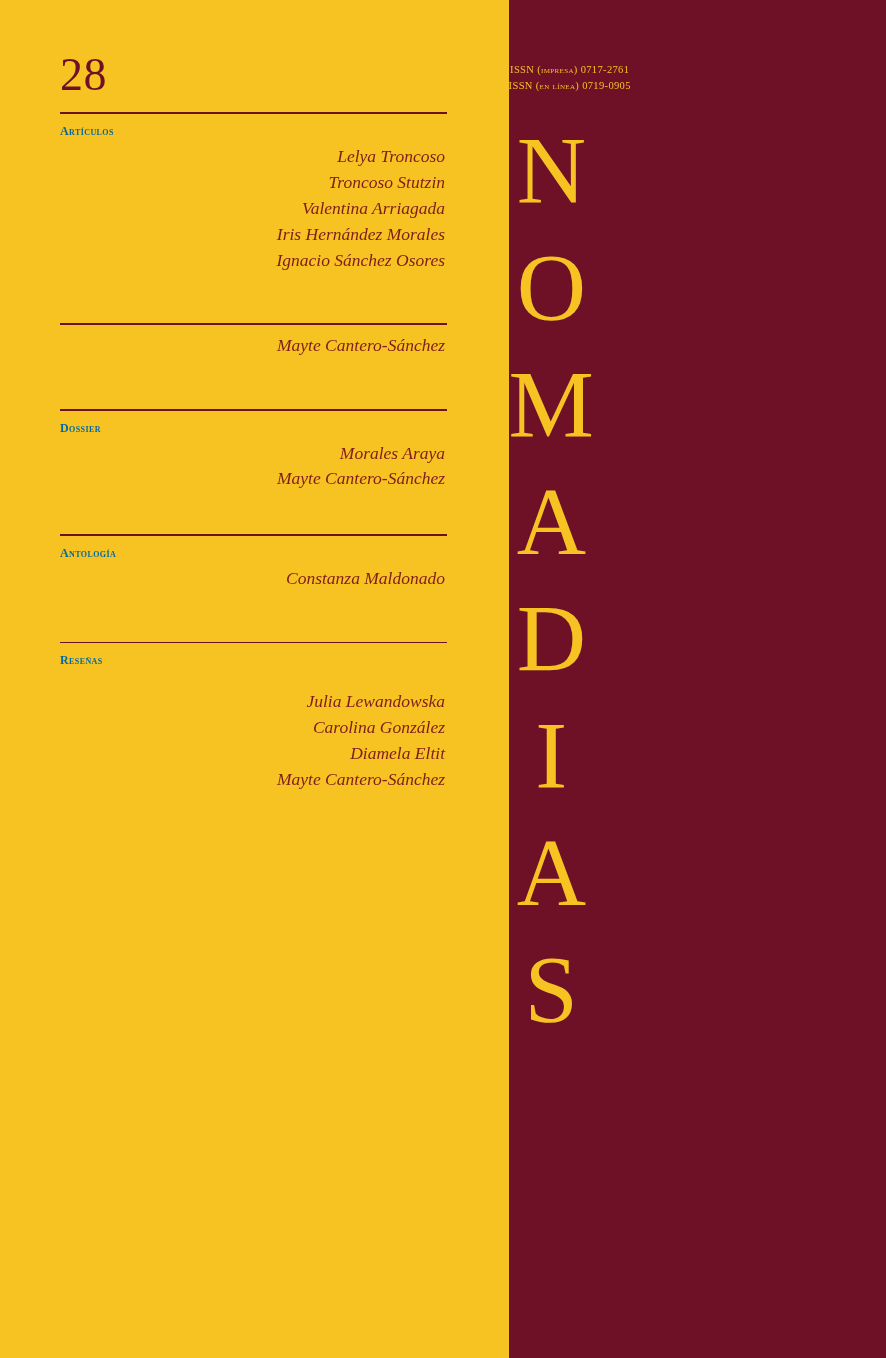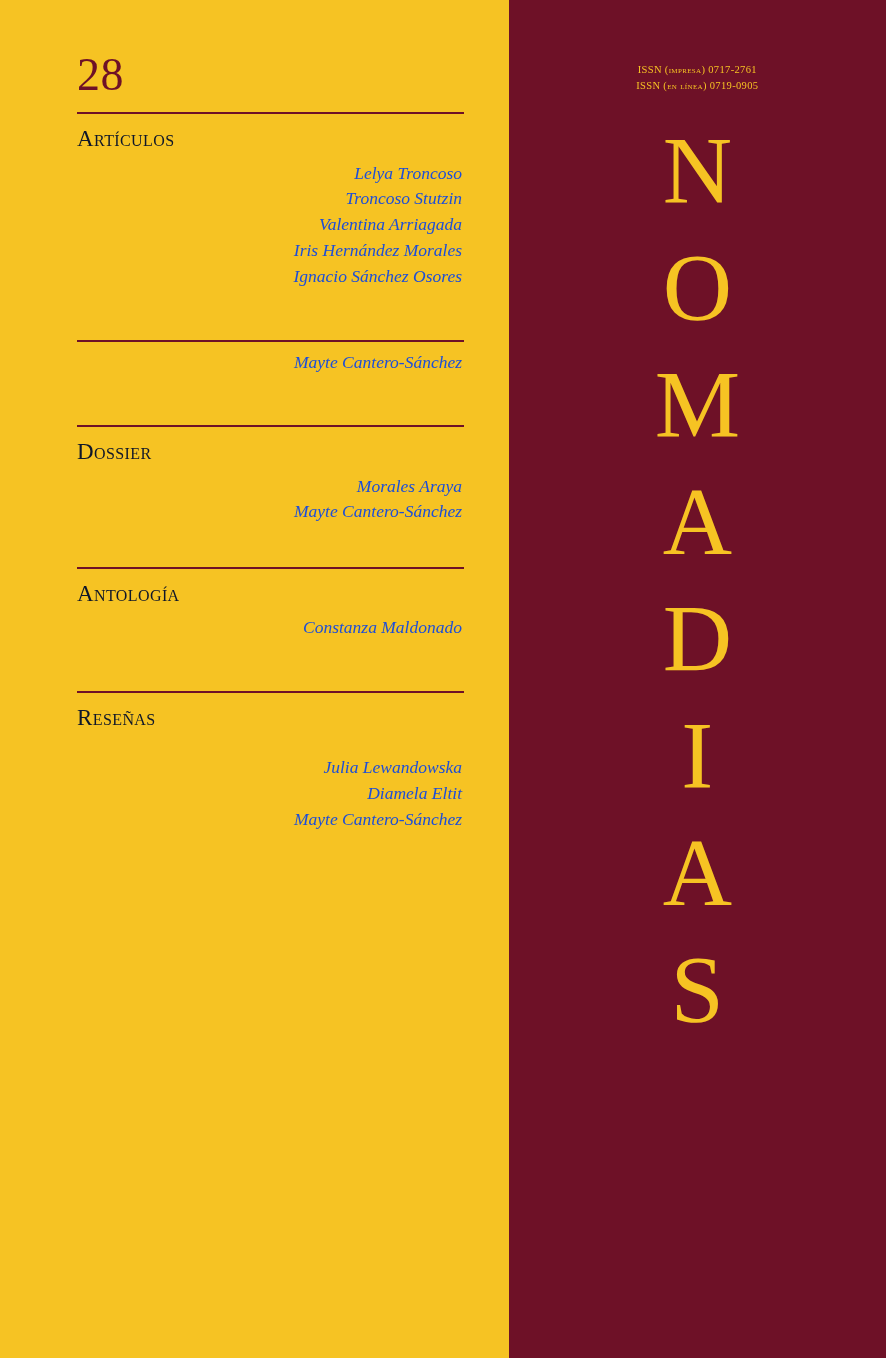--- a/index.html
+++ b/index.html
@@ -18,74 +18,75 @@
   }
   
   .left-panel {
     width: 531px;
     height: 100%;
     background: #F6C323;
     position: relative;
   }
   .toc {
     position: absolute;
-    left: 77px;
+    left: 60px;
     top: 52px;
     width: 387px;
   }
   .issue-number {
     font-size: 46px;
     color: #6E1127;
     font-weight: 400;
     line-height: 1;
     letter-spacing: 0.5px;
     font-family: "Liberation Serif", "DejaVu Serif", serif;
   }
   .rule {
     height: 2px;
     background: #6E1127;
     width: 100%;
     margin: 14px 0 8px 0;
   }
   .rule.thin { height: 1.6px; }
   .section { margin-bottom: 2px; }
   .section-title {
-    font-size: 23px;
-    color: #0f172a;
+    font-size: 12px;
+    color: #0369a1;
     letter-spacing: 0.4px;
     font-variant: small-caps;
     text-transform: lowercase;
     line-height: 1.5;
     margin-bottom: 4px;
+    font-weight: bold;
   }
   .section-title::first-letter { text-transform: uppercase; }
   .names {
     text-align: right;
     padding-right: 2px;
   }
   .name {
     font-size: 17.5px;
     font-style: italic;
-    color: #1d4ed8;
+    color: #7f1d1d;
     line-height: 1.48;
     white-space: nowrap;
   }
   .spacer-lg { height: 34px; }
   .spacer-md { height: 26px; }
   .spacer-sm { height: 16px; }
 
   
   .right-panel {
     width: 394px;
     height: 100%;
     background: #6E1127;
     position: relative;
     display: flex;
     flex-direction: column;
-    align-items: center;
+    align-items: flex-start;
   }
   .issn-block {
     margin-top: 62px;
     text-align: center;
     color: #F6C323;
     font-size: 10.5px;
     letter-spacing: 0.35px;
     line-height: 1.5;
     font-variant: small-caps;
     font-family: "Liberation Serif", "DejaVu Serif", serif;
@@ -158,20 +159,21 @@
       </div>
 
       <div class="spacer-lg"></div>
       <div class="rule thin"></div>
 
       <div class="section">
         <div class="section-title">Reseñas</div>
         <div class="spacer-sm"></div>
         <div class="names">
           <div class="name">Julia Lewandowska</div>
+          <div class="name">Carolina González</div>
           <div class="name">Diamela Eltit</div>
           <div class="name">Mayte Cantero-Sánchez</div>
         </div>
       </div>
 
     </div>
   </div>
 
   <div class="right-panel">
     <div class="issn-block">

